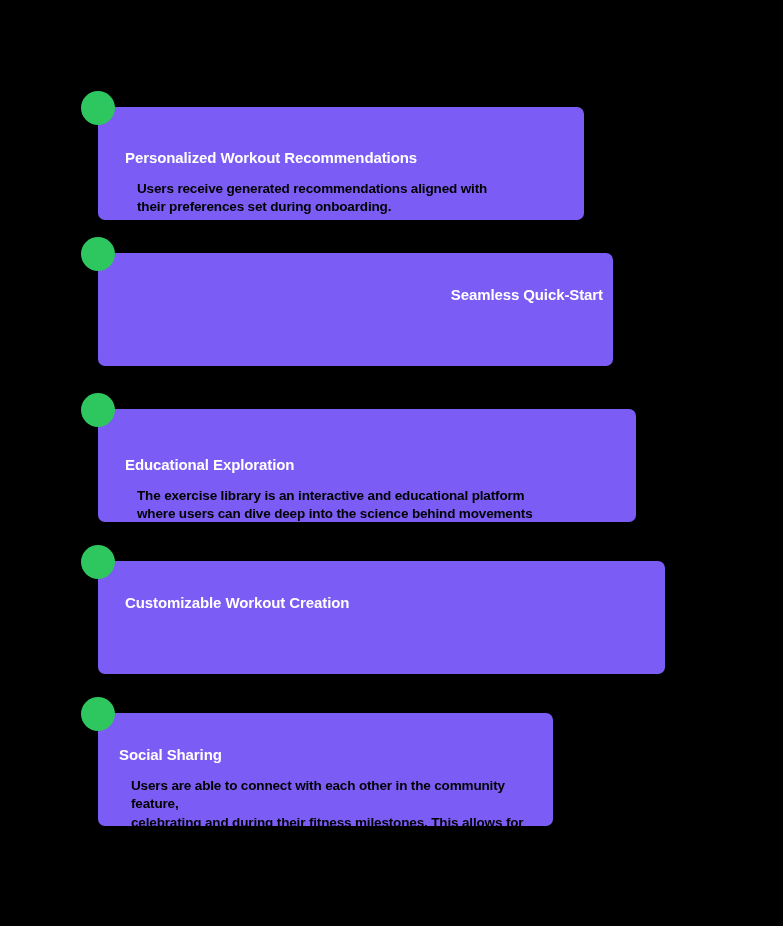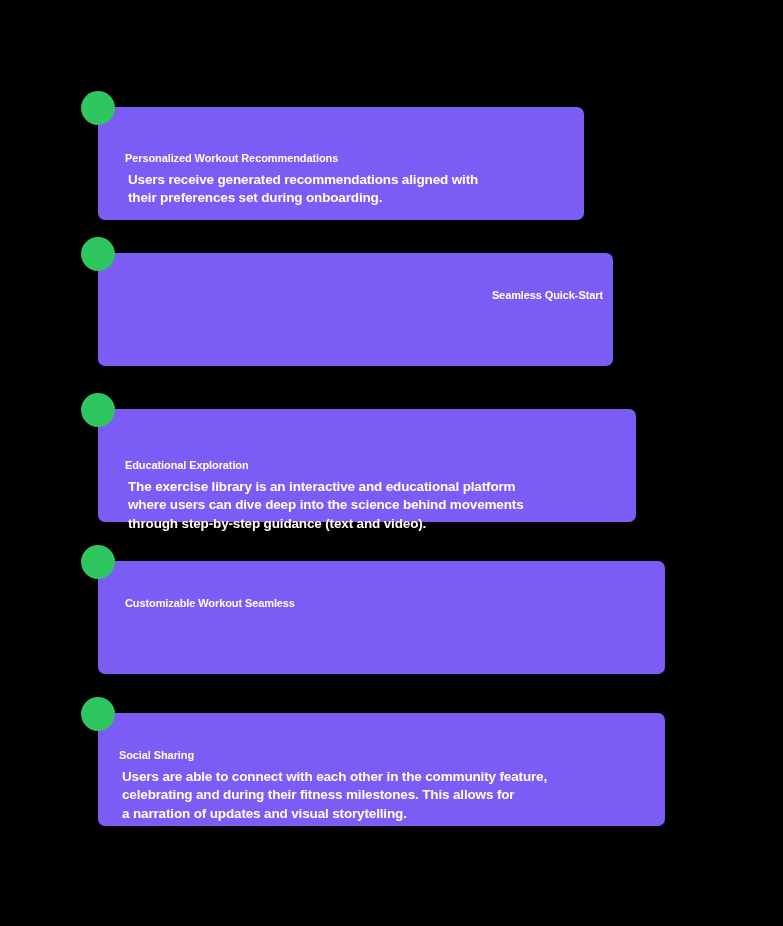--- a/index.html
+++ b/index.html
@@ -50,36 +50,36 @@
   }
 
   .card-body {
     position: absolute;
     left: 27px;
     top: 0px;
     right: 10px;
   }
 
   .card-title {
-    font-size: 11px;
+    font-size: 15px;
     font-weight: bold;
     color: #ffffff;
     line-height: 18.5px;
     letter-spacing: -0.1px;
     white-space: nowrap;
     margin: 0;
   }
 
   .card-desc {
     font-size: 13.5px;
     font-weight: bold;
-    color: #ffffff;
+    color: #000000;
     line-height: 18.5px;
     letter-spacing: -0.15px;
-    margin: 3px;
+    margin: 12px;
     white-space: pre-line;
   }
 
   
   #group-1 { left: 81px; top: 91px; }
   #group-1 .card { width: 486px; height: 113px; }
   #group-1 .card-body { top: 42px; }
 
   #group-2 { left: 81px; top: 237px; }
   #group-2 .card { width: 515px; height: 113px; text-align: right; }
@@ -87,21 +87,21 @@
 
   #group-3 { left: 81px; top: 393px; }
   #group-3 .card { width: 538px; height: 113px; }
   #group-3 .card-body { top: 47px; }
 
   #group-4 { left: 81px; top: 545px; }
   #group-4 .card { width: 567px; height: 113px; }
   #group-4 .card-body { top: 33px; }
 
   #group-5 { left: 81px; top: 697px; }
-  #group-5 .card { width: 567px; height: 113px; }
+  #group-5 .card { width: 455px; height: 113px; }
   #group-5 .card-body { top: 33px; left: 21px; }
 </style>
 </head>
 <body>
 
 <div id="board">
 
   <div class="card-group" id="group-1">
     <div class="marker-dot"></div>
     <div class="card">
@@ -131,21 +131,21 @@
 where users can dive deep into the science behind movements
 through step-by-step guidance (text and video).</p>
       </div>
     </div>
   </div>
 
   <div class="card-group" id="group-4">
     <div class="marker-dot"></div>
     <div class="card">
       <div class="card-body">
-        <p class="card-title">Customizable Workout Seamless</p>
+        <p class="card-title">Customizable Workout Creation</p>
       </div>
     </div>
   </div>
 
   <div class="card-group" id="group-5">
     <div class="marker-dot"></div>
     <div class="card">
       <div class="card-body">
         <p class="card-title">Social Sharing</p>
         <p class="card-desc">Users are able to connect with each other in the community feature,

